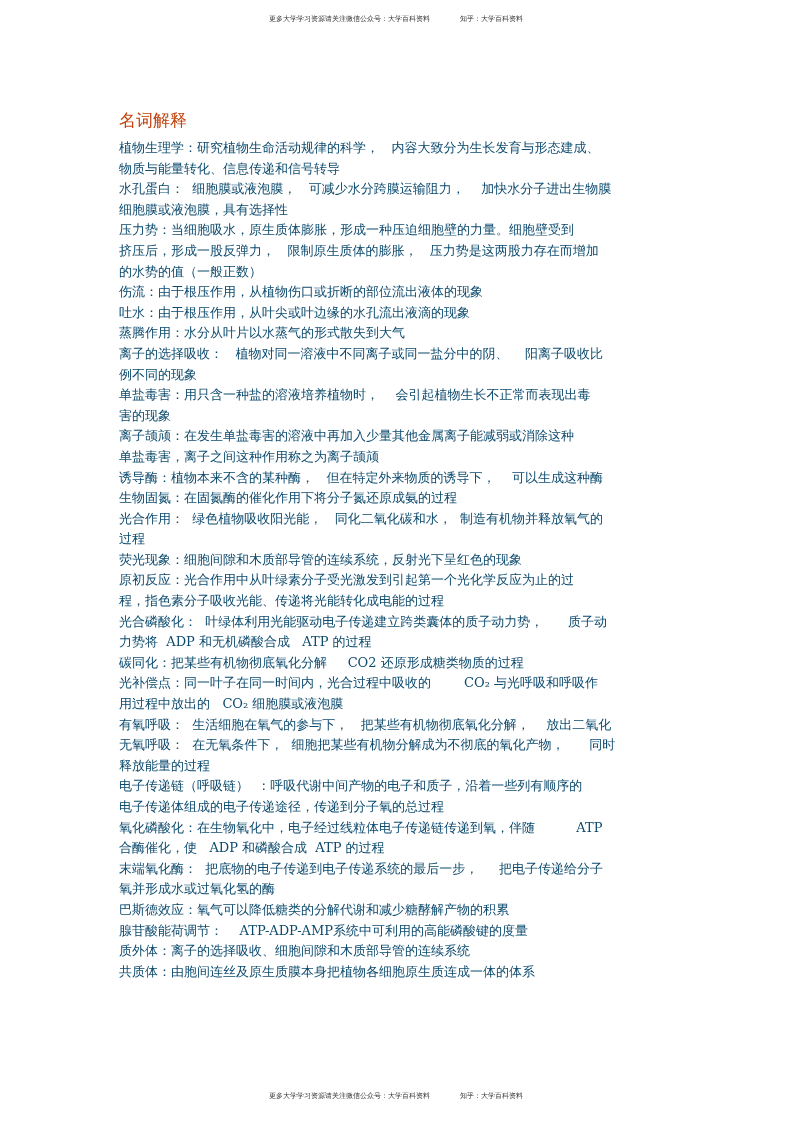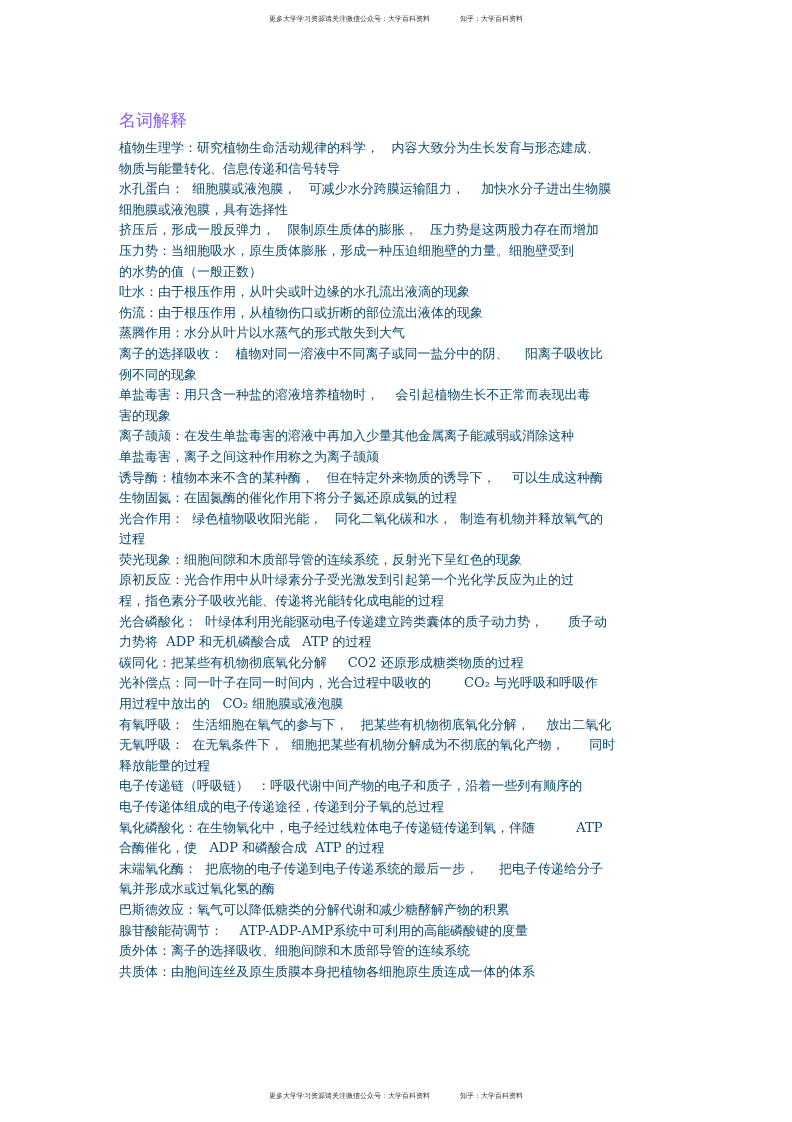--- a/index.html
+++ b/index.html
@@ -33,44 +33,44 @@
       position: absolute;
       left: 119px;
       top: 108px;
       width: 560px;
     }
     .title {
       font-size: 17px;
       line-height: 24px;
       margin: 0 0 6px 0;
       font-weight: normal;
-      color: #8b5cf6;
+      color: #c2410c;
     }
     .entry {
       font-size: 13px;
       line-height: 20.6px;
       margin: 0;
       white-space: pre-wrap;
       color: #0c4a6e;
     }
     .line { display: block; white-space: pre; }
   </style>
 </head>
 <body>
 
 <div class="page-header"><span>更多大学学习资源请关注微信公众号：大学百科资料</span><span class="gap"></span><span>知乎：大学百科资料</span></div>
 
 <div class="content">
   <h1 class="title">名词解释</h1>
   <div id="entries">
       <p class="entry"><span class="line">植物生理学：研究植物生命活动规律的科学，   内容大致分为生长发育与形态建成、</span><span class="line">物质与能量转化、信息传递和信号转导</span></p>
       <p class="entry"><span class="line">水孔蛋白：  细胞膜或液泡膜，   可减少水分跨膜运输阻力，    加快水分子进出生物膜</span><span class="line">细胞膜或液泡膜，具有选择性</span></p>
-      <p class="entry"><span class="line">挤压后，形成一股反弹力，   限制原生质体的膨胀，   压力势是这两股力存在而增加</span><span class="line">压力势：当细胞吸水，原生质体膨胀，形成一种压迫细胞壁的力量。细胞壁受到</span><span class="line">的水势的值（一般正数）</span></p>
+      <p class="entry"><span class="line">压力势：当细胞吸水，原生质体膨胀，形成一种压迫细胞壁的力量。细胞壁受到</span><span class="line">挤压后，形成一股反弹力，   限制原生质体的膨胀，   压力势是这两股力存在而增加</span><span class="line">的水势的值（一般正数）</span></p>
+      <p class="entry"><span class="line">伤流：由于根压作用，从植物伤口或折断的部位流出液体的现象</span></p>
       <p class="entry"><span class="line">吐水：由于根压作用，从叶尖或叶边缘的水孔流出液滴的现象</span></p>
-      <p class="entry"><span class="line">伤流：由于根压作用，从植物伤口或折断的部位流出液体的现象</span></p>
       <p class="entry"><span class="line">蒸腾作用：水分从叶片以水蒸气的形式散失到大气</span></p>
       <p class="entry"><span class="line">离子的选择吸收：   植物对同一溶液中不同离子或同一盐分中的阴、    阳离子吸收比</span><span class="line">例不同的现象</span></p>
       <p class="entry"><span class="line">单盐毒害：用只含一种盐的溶液培养植物时，    会引起植物生长不正常而表现出毒</span><span class="line">害的现象</span></p>
       <p class="entry"><span class="line">离子颉颃：在发生单盐毒害的溶液中再加入少量其他金属离子能减弱或消除这种</span><span class="line">单盐毒害，离子之间这种作用称之为离子颉颃</span></p>
       <p class="entry"><span class="line">诱导酶：植物本来不含的某种酶，   但在特定外来物质的诱导下，    可以生成这种酶</span></p>
       <p class="entry"><span class="line">生物固氮：在固氮酶的催化作用下将分子氮还原成氨的过程</span></p>
       <p class="entry"><span class="line">光合作用：  绿色植物吸收阳光能，   同化二氧化碳和水，  制造有机物并释放氧气的</span><span class="line">过程</span></p>
       <p class="entry"><span class="line">荧光现象：细胞间隙和木质部导管的连续系统，反射光下呈红色的现象</span></p>
       <p class="entry"><span class="line">原初反应：光合作用中从叶绿素分子受光激发到引起第一个光化学反应为止的过</span><span class="line">程，指色素分子吸收光能、传递将光能转化成电能的过程</span></p>
       <p class="entry"><span class="line">光合磷酸化：  叶绿体利用光能驱动电子传递建立跨类囊体的质子动力势，      质子动</span><span class="line">力势将  ADP 和无机磷酸合成   ATP 的过程</span></p>

